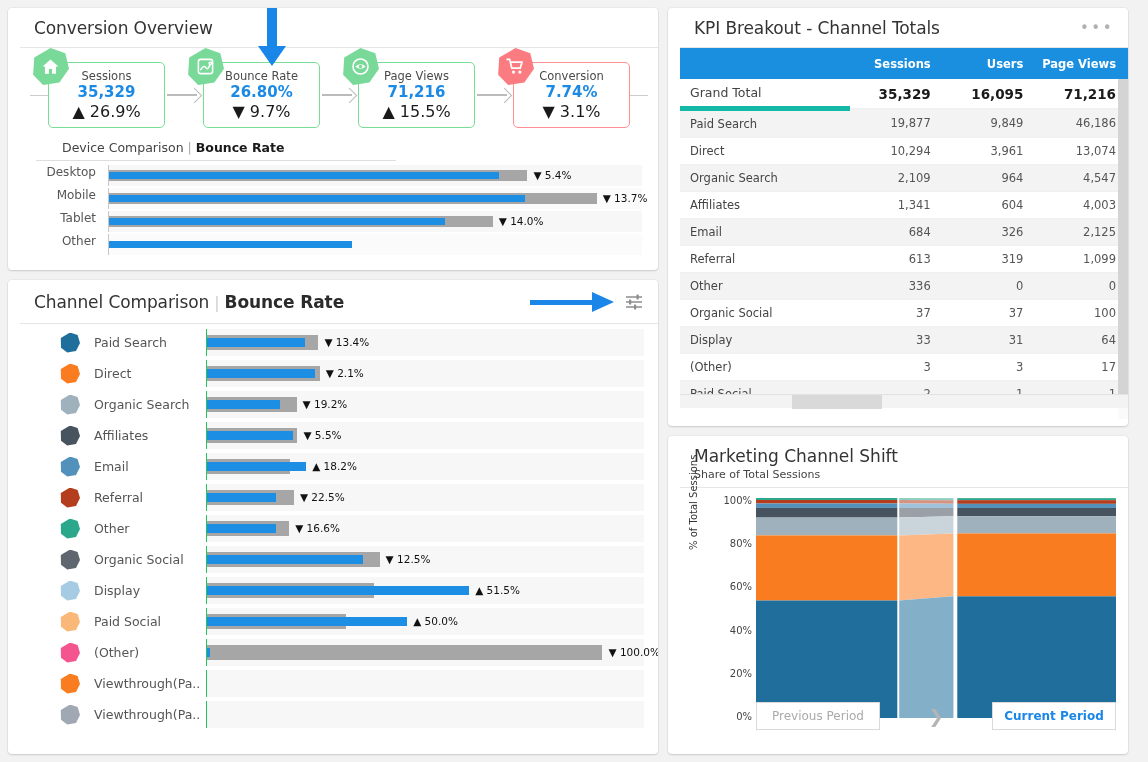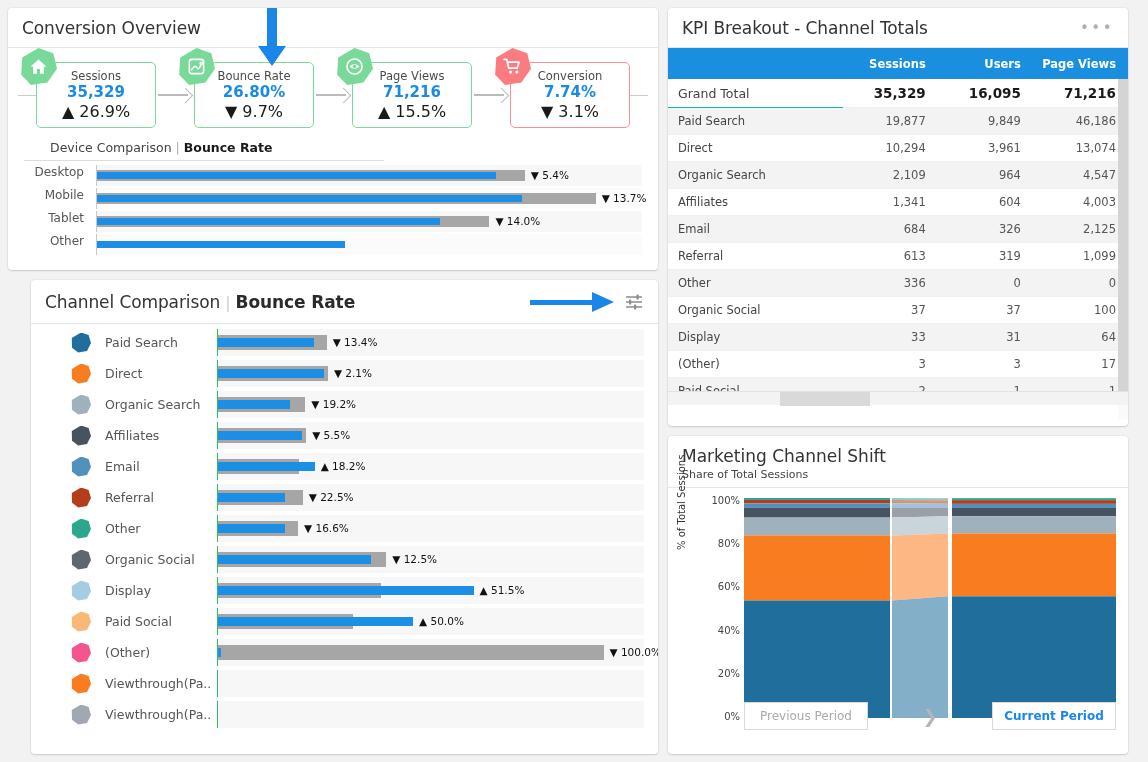--- a/index.html
+++ b/index.html
@@ -17,20 +17,21 @@
   }
   .col-left { width: 650px; display: flex; flex-direction: column; gap: 10px; }
   .col-right { width: 460px; display: flex; flex-direction: column; gap: 10px; }
 
   .card {
     background: #fff;
     border-radius: 4px;
     box-shadow: 0 1px 2px rgba(0,0,0,0.14), 0 0 0 1px rgba(0,0,0,0.03);
     position: relative;
     overflow: hidden;
+    padding-left: 12px;
   }
   .card-head {
     display: flex; align-items: center;
     padding: 10px 14px 9px 14px;
     border-bottom: 1px solid #e6e6e6;
     position: relative;
   }
   .card-title {
     font-size: 17px; color: #333; font-weight: 400;
     letter-spacing: -0.1px; white-space: nowrap;
@@ -116,21 +117,21 @@
   .bar-blue {
     position: absolute; left: 0; top: 7px; height: 7px;
     background: #1c8ee3;
   }
   .dev-delta {
     position: absolute; top: 4px;
     font-size: 10.5px; color: #111; white-space: nowrap;
   }
 
   
-  #channel-comparison { flex: 1; margin-left: 23px; }
+  #channel-comparison { flex: 1; }
   .cc-head-right {
     margin-left: auto; display: flex; align-items: center; gap: 0;
   }
   .annot-arrow { width: 86px; height: 24px; position: relative; margin-right: 8px; }
   .annot-arrow::before {
     content: ""; position: absolute; left: 0; top: 10px;
     width: 62px; height: 5px; background: #1a87e8;
   }
   .annot-arrow::after {
     content: ""; position: absolute; right: 2px; top: 2px;
@@ -189,21 +190,21 @@
   table.kpi-table th.corner { background: #1a8fe0; }
   table.kpi-table td {
     font-size: 11.5px; color: #555; padding: 6px 12px 6px 6px;
     text-align: right; height: 26px;
     border-bottom: 1px solid #f0f0f0;
   }
   table.kpi-table td.rowlab {
     text-align: left; padding-left: 10px; color: #444;
   }
   tr.total td { font-size: 13.5px; color: #1a1a1a; font-weight: bold; height: 28px; }
-  tr.total td.rowlab { font-weight: normal; font-size: 12.5px; border-bottom: 1px solid #14b8a6; }
+  tr.total td.rowlab { font-weight: normal; font-size: 12.5px; border-bottom: 5px solid #14b8a6; }
   tr.zebra td { background: #f3f3f3; }
   .col-lab { width: 38%; }
   .col-num { width: 20.7%; }
 
   .vscroll {
     position: absolute; right: 0; top: 31px;
     width: 10px; height: 340px; background: #fafafa;
   }
   .vscroll-thumb {
     position: absolute; left: 0; top: 0;

